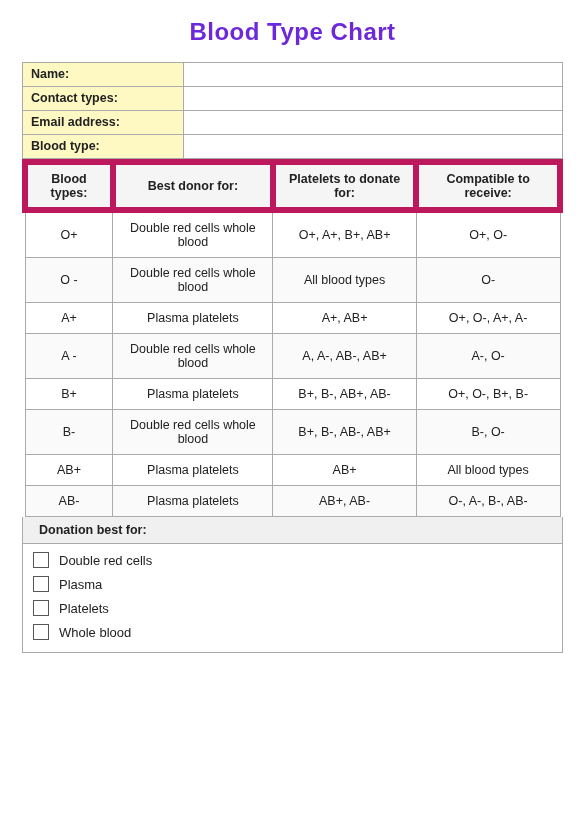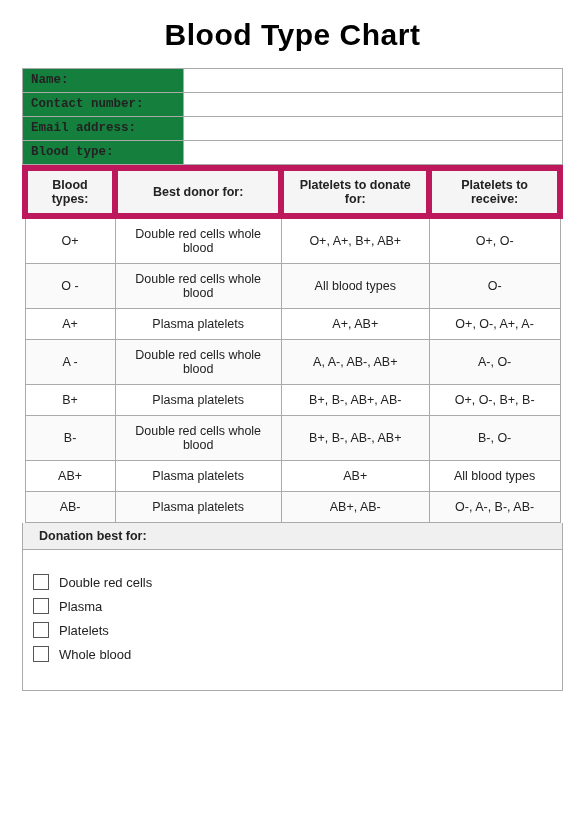--- a/index.html
+++ b/index.html
@@ -7,43 +7,42 @@
       font-family: Arial, sans-serif;
       font-size: 13px;
       background: #fff;
       color: #222;
       width: 585px;
       min-height: 826px;
       padding: 18px 22px 24px 22px;
     }
     h1 {
       text-align: center;
-      color: #000000;
-      font-size: 30px;
+      color: #6d28d9;
+      font-size: 24px;
       font-weight: bold;
       margin-bottom: 16px;
       letter-spacing: 0.5px;
     }
     .info-section {
       border: 1px solid #aaa;
       border-bottom: none;
     }
     .info-row {
       display: flex;
       align-items: stretch;
       border-bottom: 1px solid #aaa;
       min-height: 24px;
     }
     .info-label {
       font-weight: bold;
       padding: 4px 8px;
       min-width: 160px;
-      background: #15803d;
-      font-size: 12.5px;
-      font-family: Liberation Mono, monospace;
+      background: #fef9c3;
+      font-size: 12.5px;
     }
     .info-value {
       flex: 1;
       padding: 4px 8px;
       border-left: 1px solid #aaa;
     }
     .compatibility-table {
       width: 100%;
       border-collapse: collapse;
       border: 1px solid #aaa;
@@ -73,21 +72,21 @@
       border-top: none;
     }
     .donation-header {
       font-weight: bold;
       padding: 6px 16px;
       background: #f0f0f0;
       border-bottom: 1px solid #aaa;
       font-size: 12.5px;
     }
     .donation-items {
-      padding: 24px 10px;
+      padding: 8px 10px;
     }
     .donation-item {
       display: flex;
       align-items: center;
       margin-bottom: 8px;
       font-size: 13px;
     }
     .donation-item:last-child {
       margin-bottom: 4px;
     }
@@ -105,40 +104,40 @@
 <body>
 
 <h1>Blood Type Chart</h1>
 
 <div class="info-section">
   <div class="info-row">
     <span class="info-label">Name:</span>
     <span class="info-value"></span>
   </div>
   <div class="info-row">
-    <span class="info-label">Contact number:</span>
+    <span class="info-label">Contact types:</span>
     <span class="info-value"></span>
   </div>
   <div class="info-row">
     <span class="info-label">Email address:</span>
     <span class="info-value"></span>
   </div>
   <div class="info-row">
     <span class="info-label">Blood type:</span>
     <span class="info-value"></span>
   </div>
 </div>
 
 <table class="compatibility-table">
   <thead>
     <tr>
       <th>Blood types:</th>
       <th>Best donor for:</th>
       <th>Platelets to donate for:</th>
-      <th>Platelets to receive:</th>
+      <th>Compatible to receive:</th>
     </tr>
   </thead>
   <tbody id="table-body">
   <tr>
       <td>O+</td>
       <td>Double red cells whole blood</td>
       <td>O+, A+, B+, AB+</td>
       <td>O+, O-</td>
     </tr>
       <tr>

